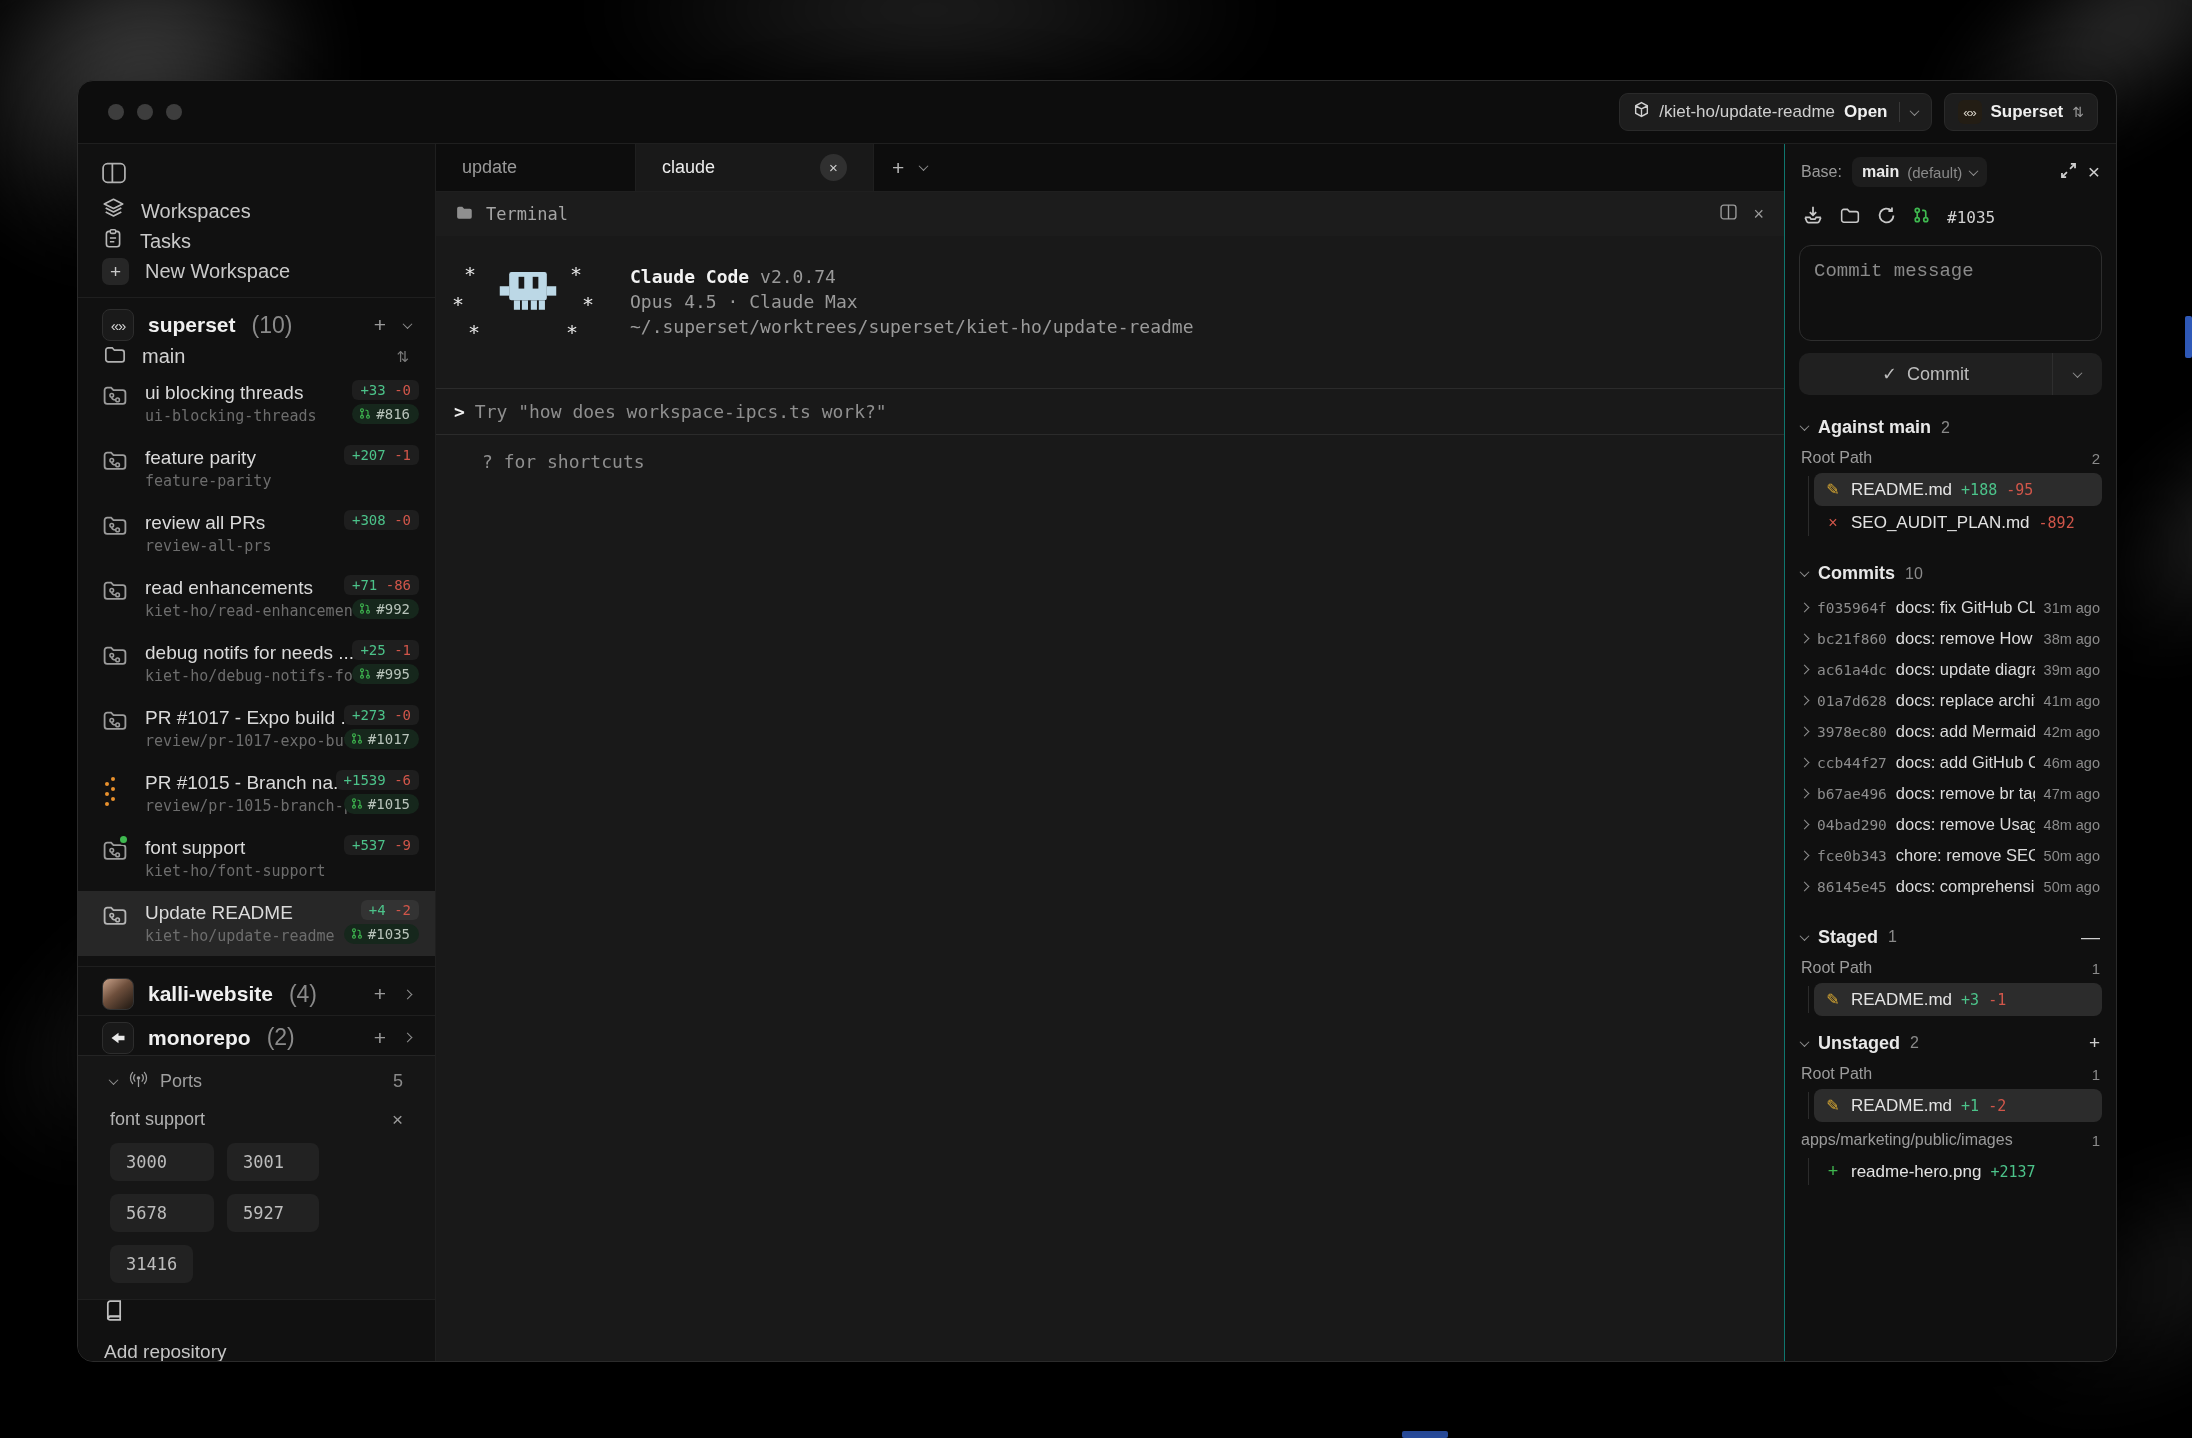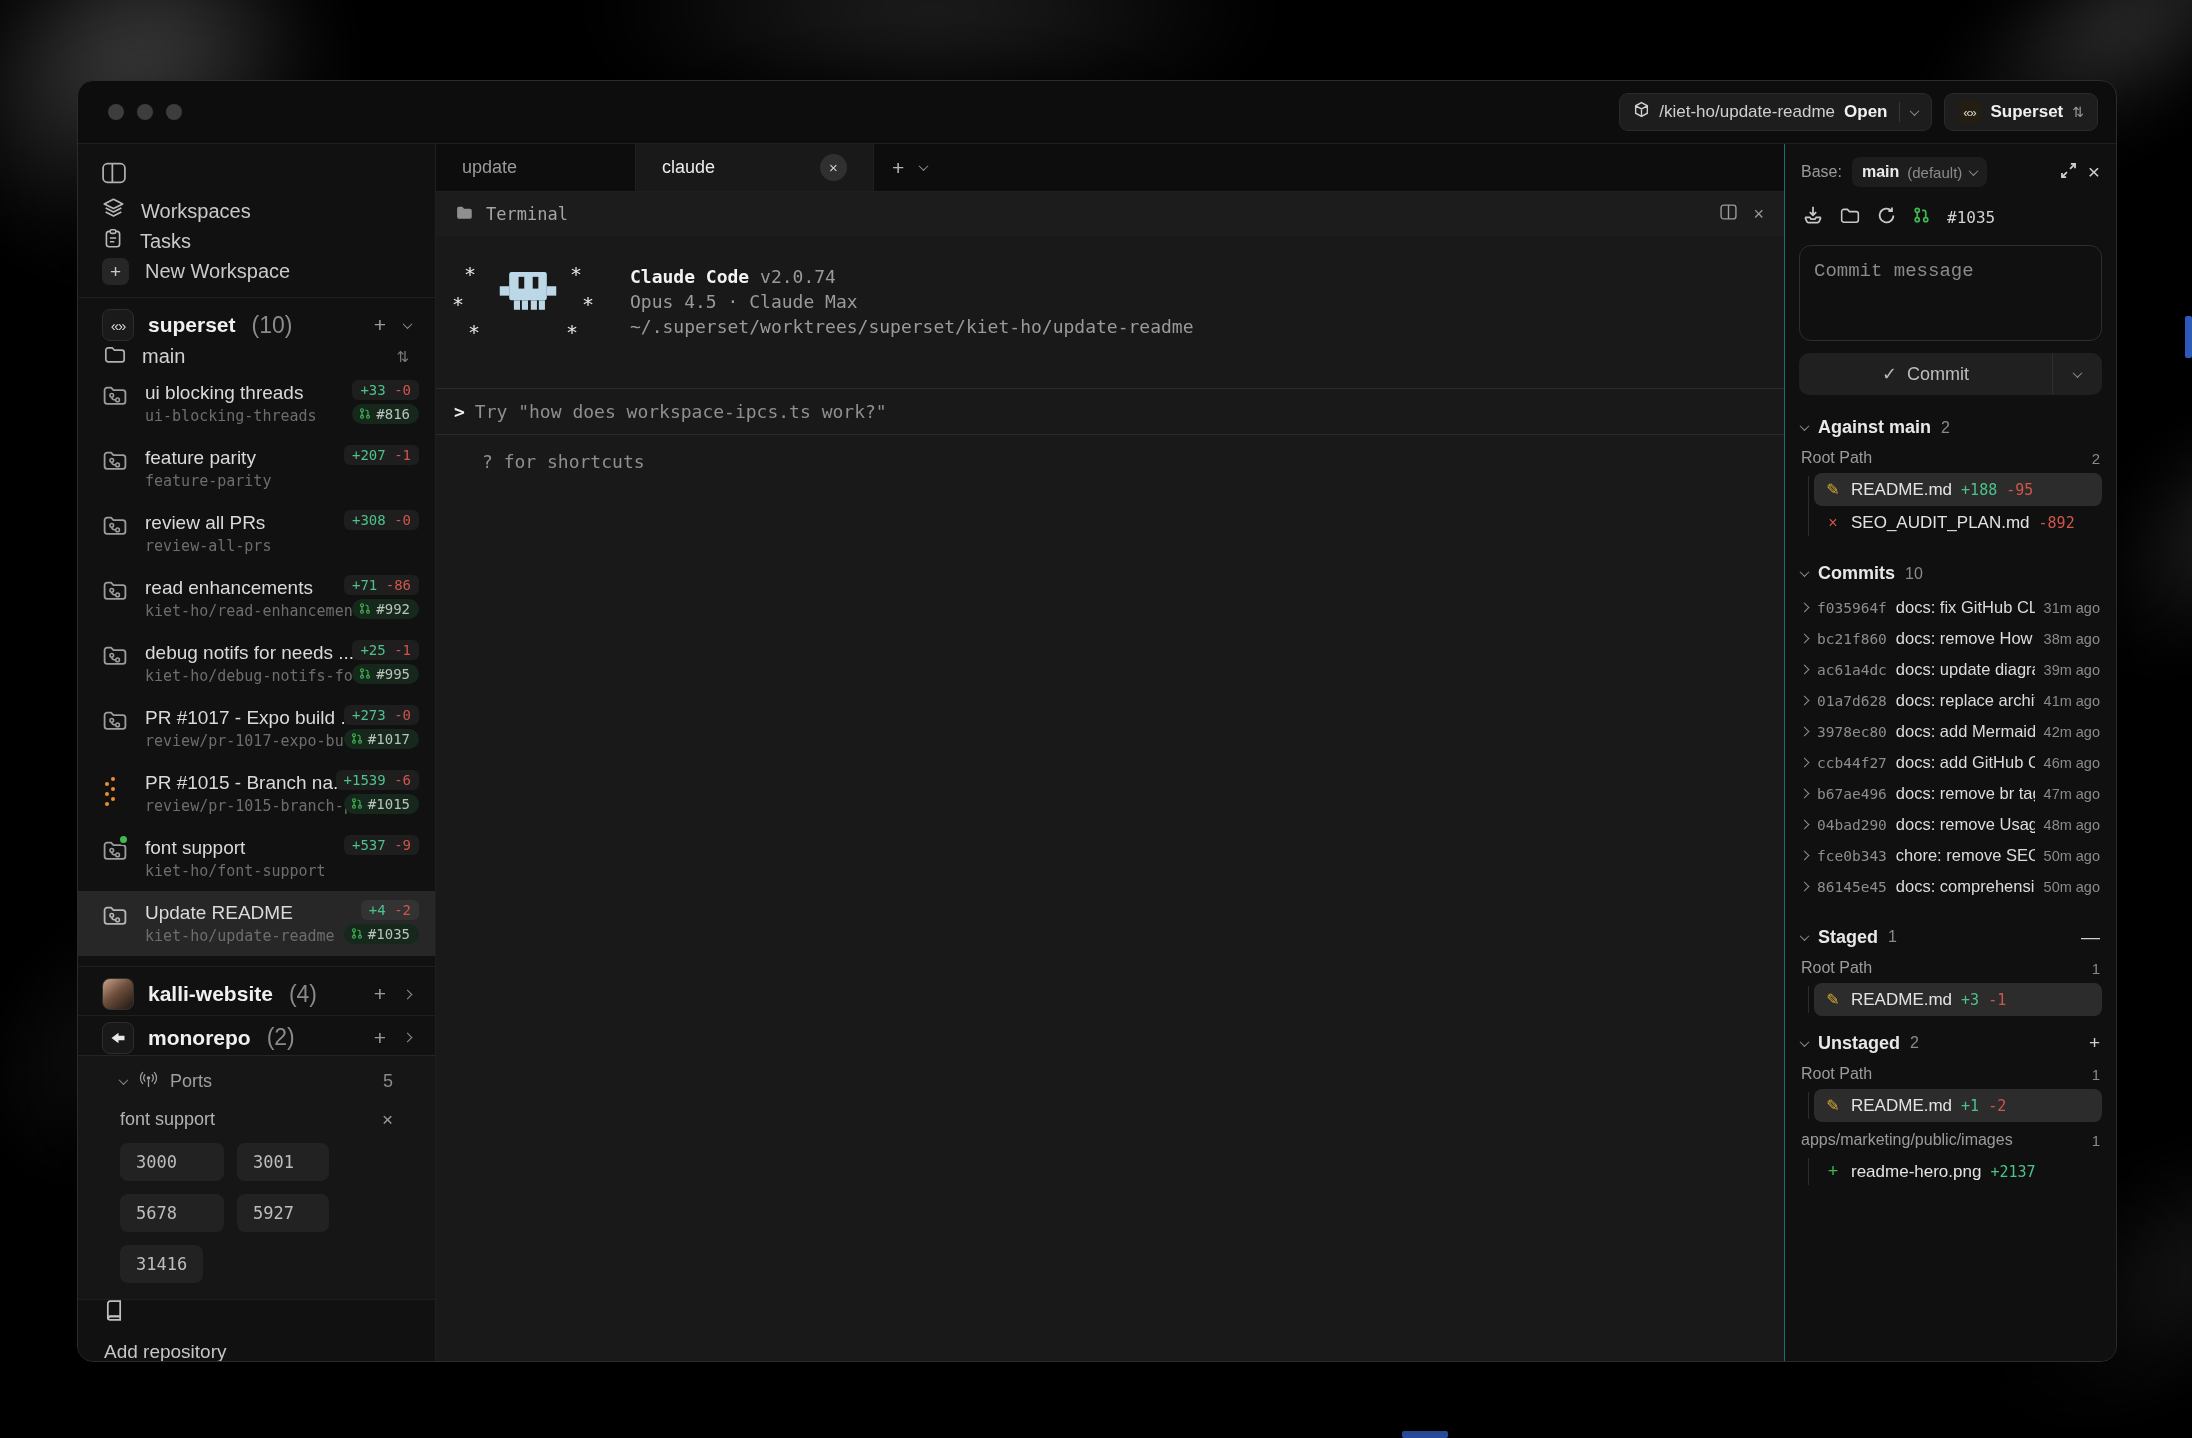--- a/index.html
+++ b/index.html
@@ -84,21 +84,21 @@
   .gdot { position:absolute; left:16px; top:-1px; width:11px; height:11px; border-radius:50%; background:#3fb950; border:2px solid #111; }
   .odots { display:grid; grid-template-columns:6px 6px; grid-auto-rows:10px; padding-top:3px; padding-left:3px; }
   .odots i { width:4px; height:4px; border-radius:50%; background:#e8912d; }
   .odots i:nth-child(odd){ margin-top:5px; }
 
   .avatar { width:32px; height:32px; border-radius:8px; flex:none;
     background:linear-gradient(140deg,#b59079 10%,#6e4f3c 45%,#2c2119 90%); border:1px solid #333; }
   .mono-logo { width:32px; height:32px; border-radius:8px; background:#191919; border:1px solid #2d2d2d;
     display:flex; align-items:center; justify-content:center; flex:none; }
 
-  .ports-panel { background:#161616; border-top:1px solid #242424; padding:14px 42px 16px; }
+  .ports-panel { background:#161616; border-top:1px solid #242424; padding:14px 32px 16px; }
   .ports-head { display:flex; align-items:center; gap:12px; color:#9f9f9f; font-size:18px; }
   .ports-head .cnt { margin-left:auto; color:#8a8a8a; }
   .port-group { display:flex; align-items:center; margin-top:16px; color:#b3b3b3; font-size:18px; }
   .port-group .x { margin-left:auto; color:#9a9a9a; font-size:19px; }
   .chips { margin-top:12px; max-width:260px; display:flex; flex-wrap:wrap; gap:13px; }
   .chip { background:#222222; border-radius:8px; padding:9px 16px; color:#bdbdbd; font-size:17px;
     font-family:"DejaVu Sans Mono", monospace; }
   .chip.w1 { min-width:104px; } .chip.w2 { min-width:92px; }
   .addrepo { margin-top:auto; border-top:1px solid #1f1f1f; display:flex; gap:15px;
     height:62px; padding:0 26px; color:#c6c6c6; font-size:19px;flex-direction:column; }

